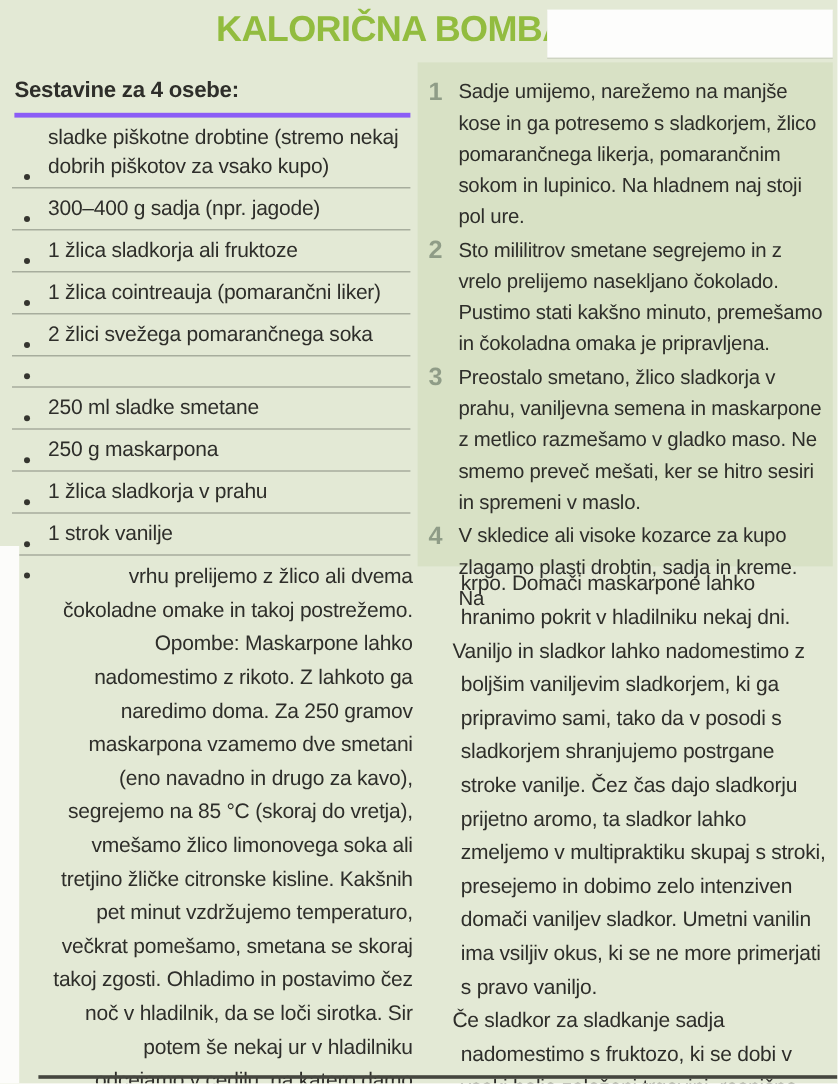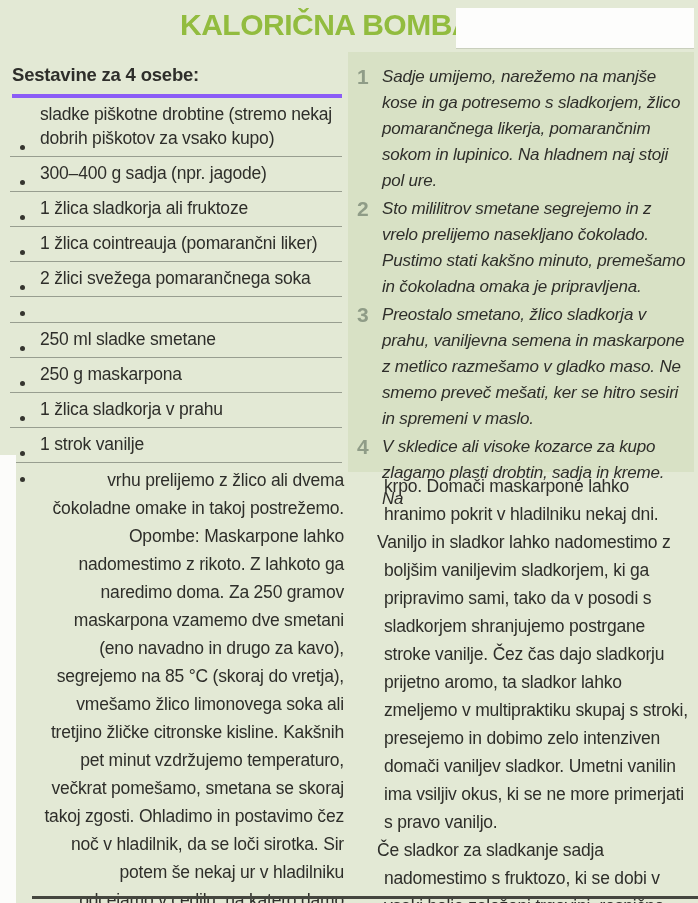--- a/index.html
+++ b/index.html
@@ -82,21 +82,20 @@
     font-size: 21px;
     font-weight: 700;
     color: #8f9c87;
     padding-left: 5px;
     line-height: 25px;
   }
   .step-text {
     font-size: 17px;
     line-height: 26px;
     width: 312px;
-    font-style: italic;
   }
 
   
   .col {
     position: absolute;
     box-sizing: border-box;
     font-size: 17.5px;
     line-height: 28px;
   }
   .col p { margin: 0; }

